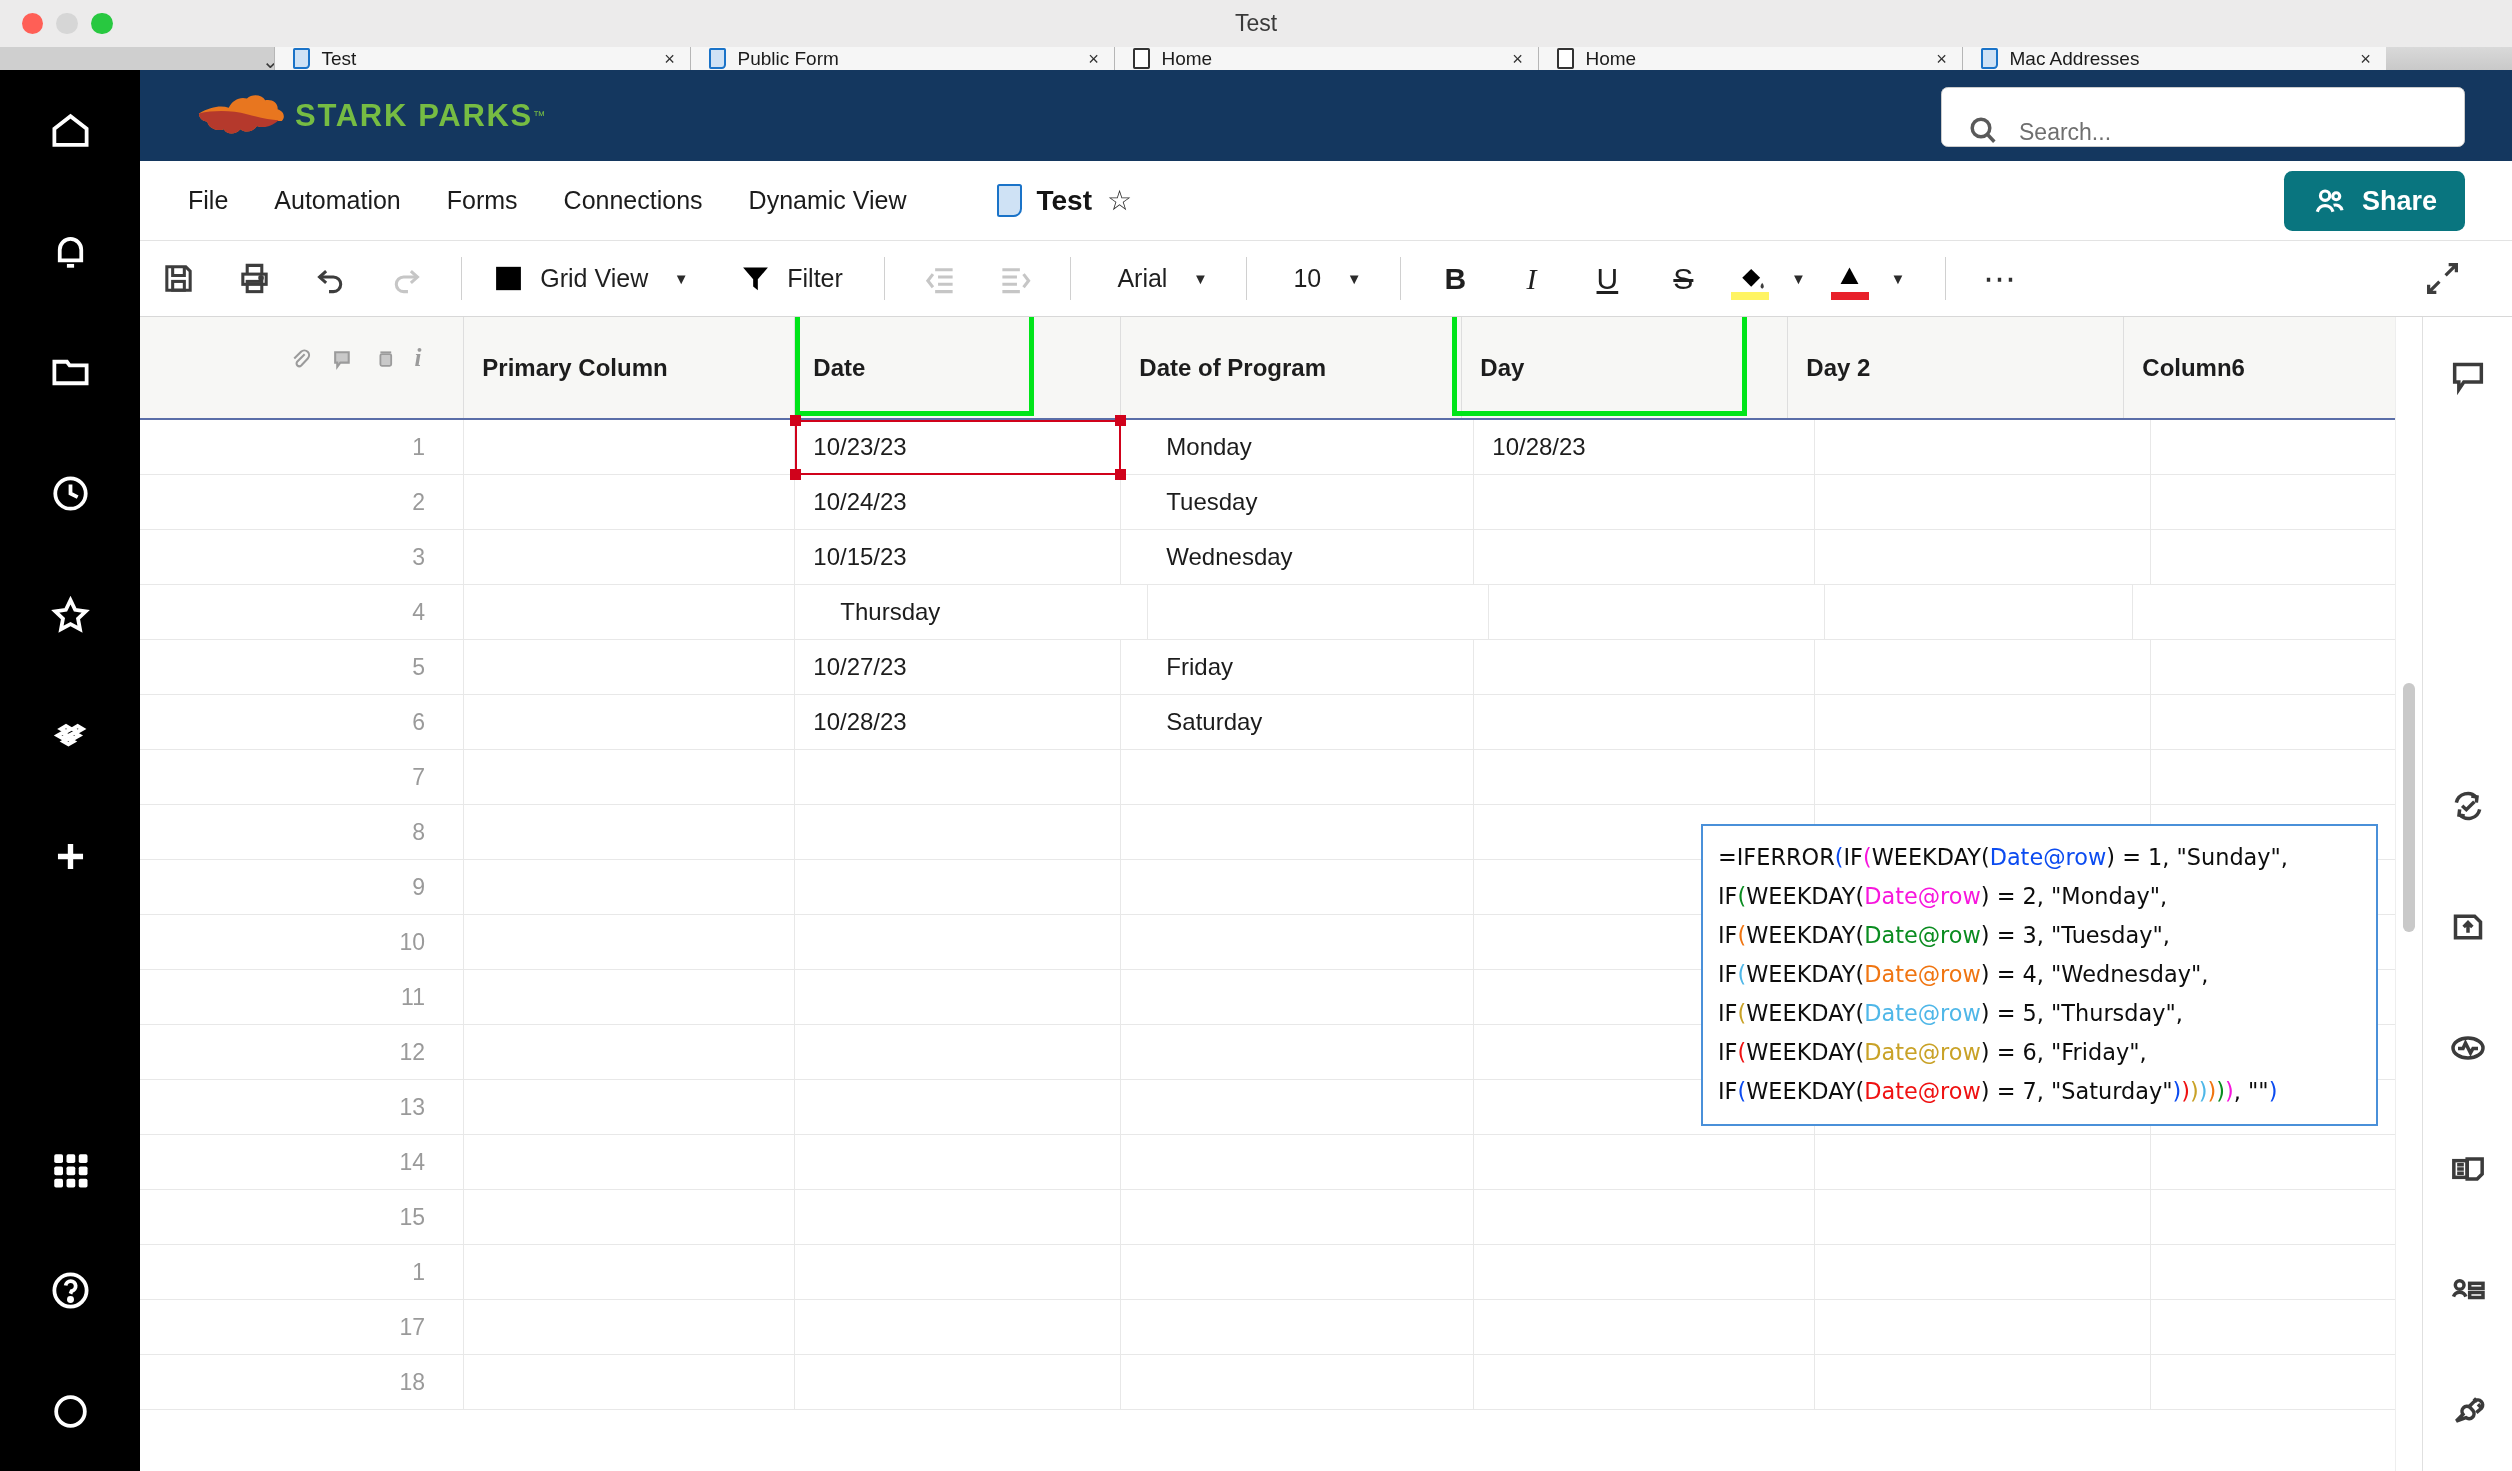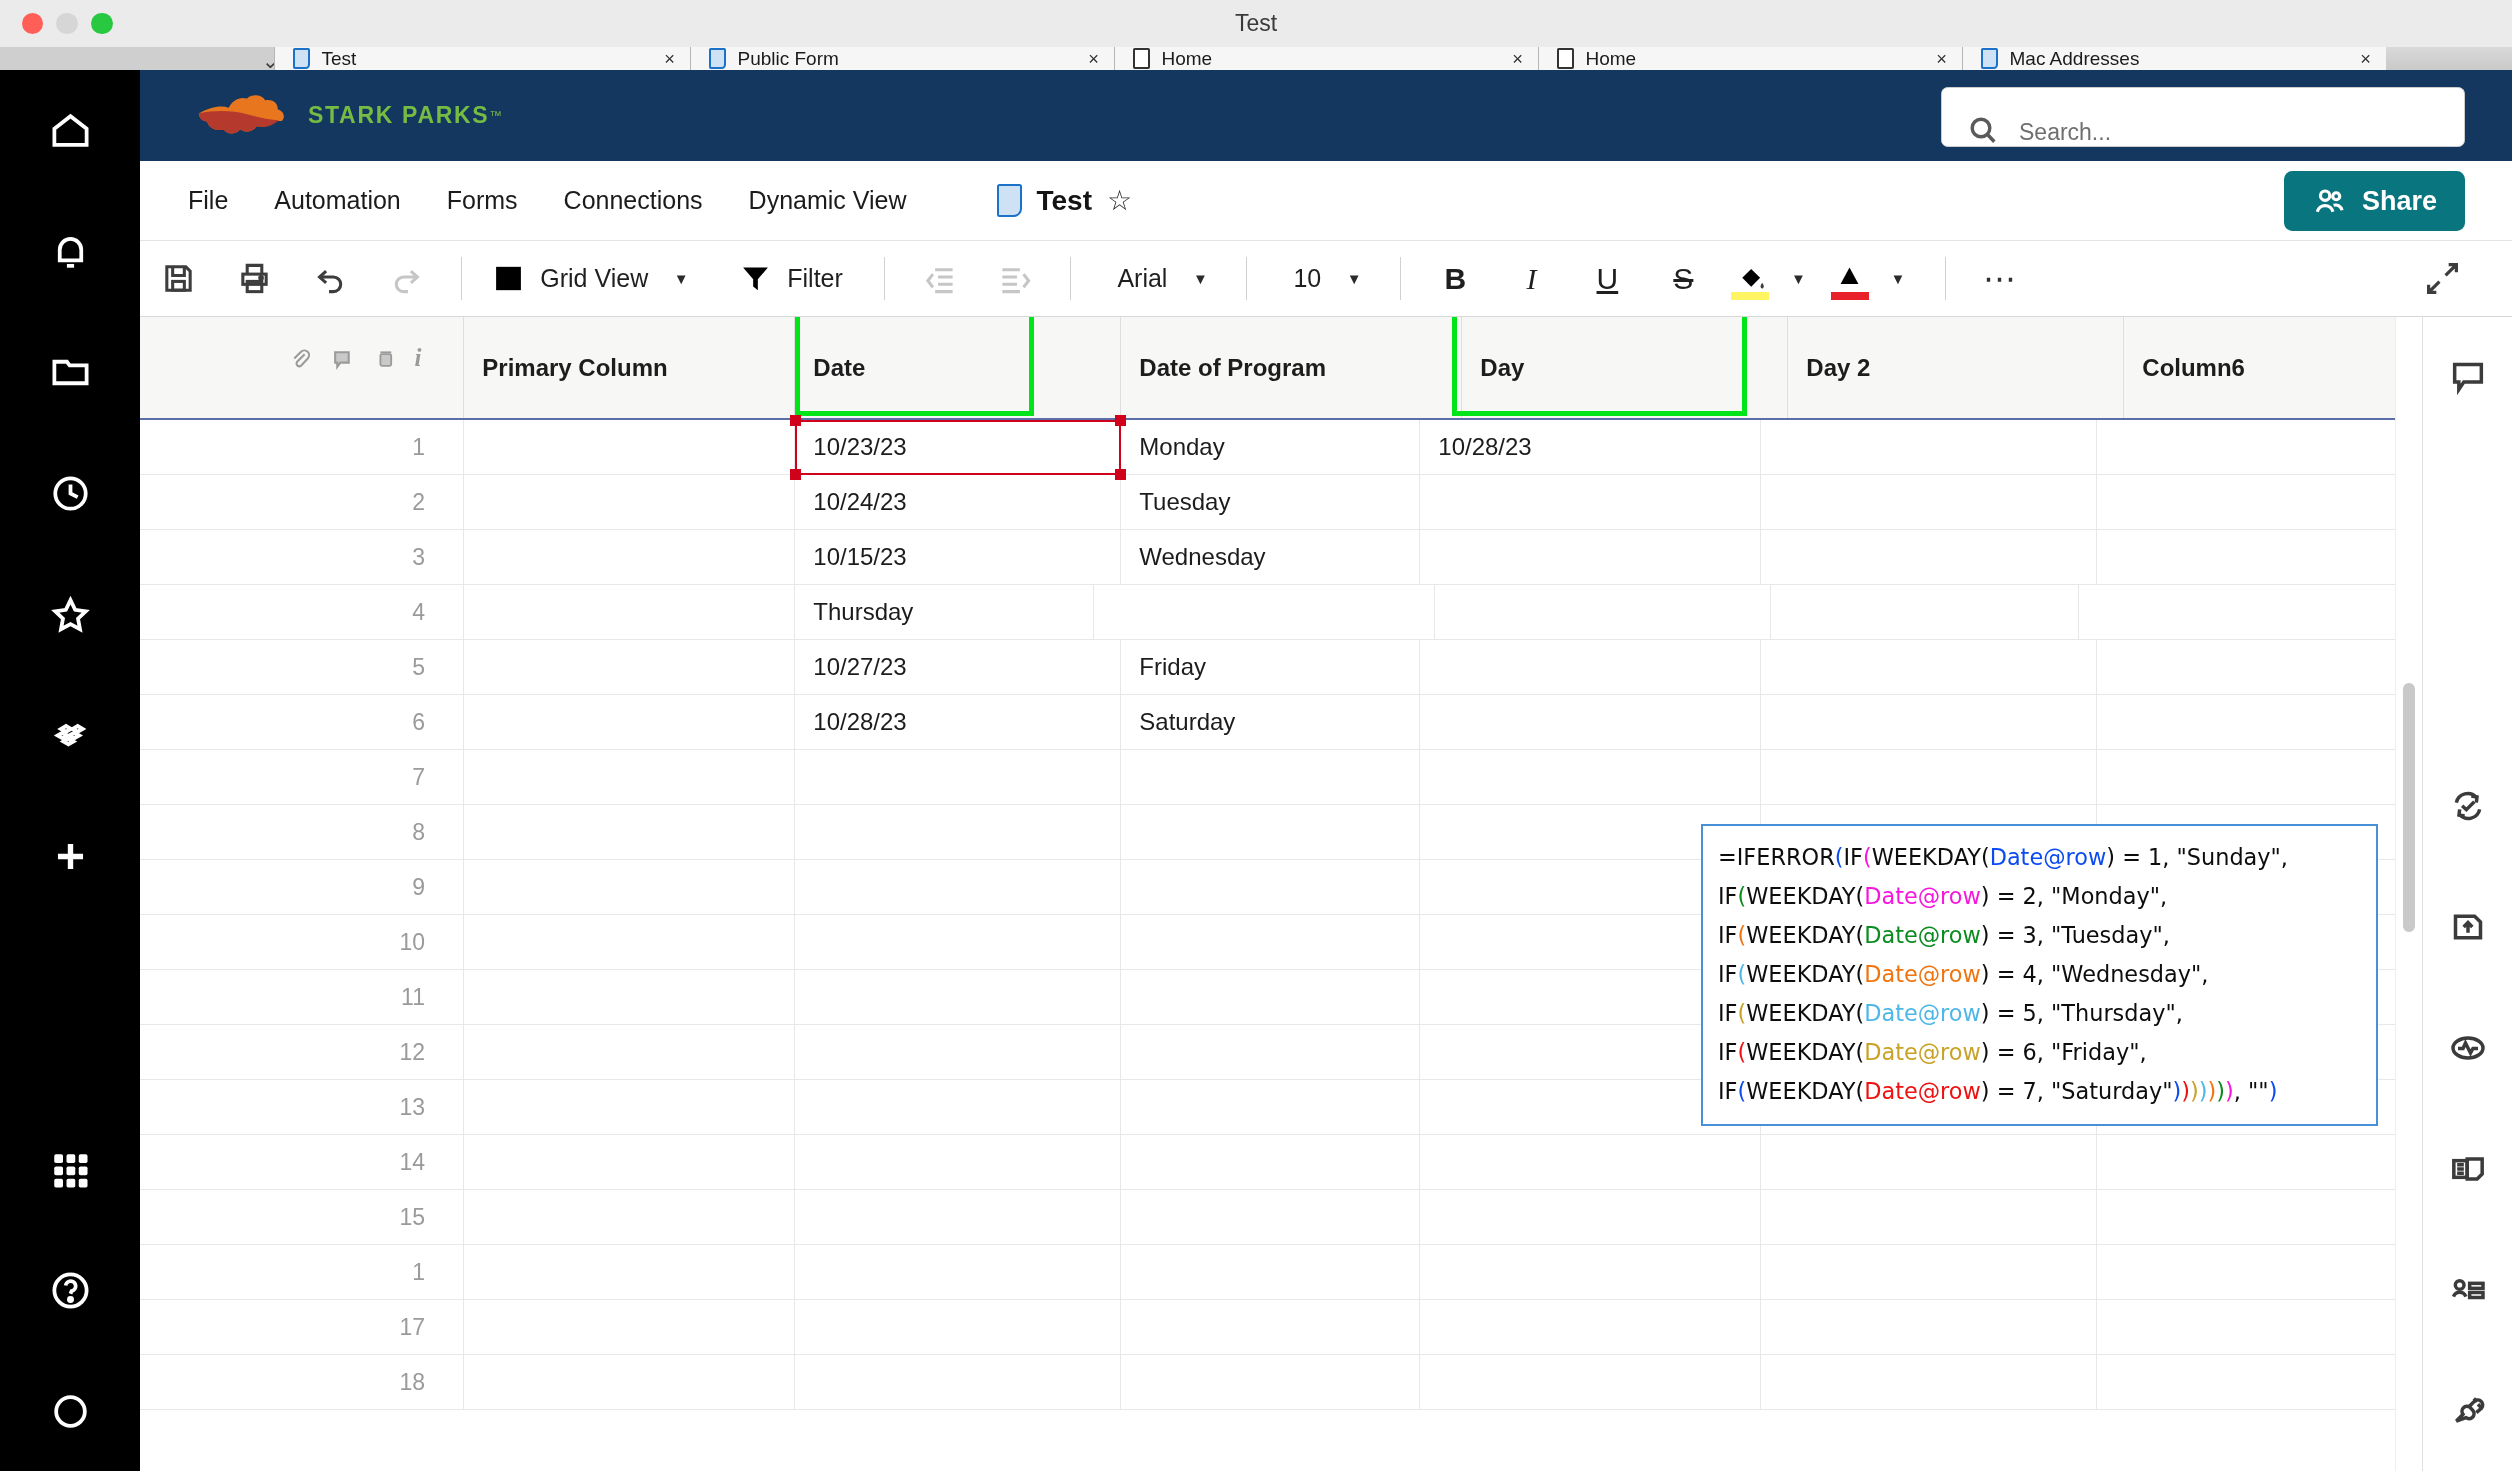--- a/index.html
+++ b/index.html
@@ -76,22 +76,22 @@
   .app { position: absolute; left: 140px; top: 70px; width: 2373px; height: 1402px; background:#fff; }
 
   
   .brand {
     height: 91px; background: #14375f;
     display: flex; align-items: center; position: relative;
   }
   .logo { display: flex; align-items: center; margin-left: 52px; gap: 0px; }
   .logo .leaf { width: 100px; height: 58px; }
   .logo .wordmark {
-    font-size: 23px; font-weight: bold; color: #76bc43;
-    letter-spacing: 1.7px; margin-left: 16px;
+    font-size: 31px; font-weight: bold; color: #76bc43;
+    letter-spacing: 1.7px; margin-left: 3px;
   }
   .logo .tm { font-size: 12.5px; color: #76bc43; vertical-align: super; }
   .searchbox {
     position: absolute; right: 48px; top: 16.6px;
     width: 524px; height: 60px; background: #fff; border-radius: 6.7px;
     display: flex; align-items: flex-end; padding-left: 25px; gap: 20px;
     border: 0.8px solid #ccc;
   }
   .searchbox svg { stroke: #5a5a5a; fill: none; stroke-width: 2.6; }
   .searchbox .ph { font-size: 23px; color: #6f6f6f; }
@@ -177,21 +177,21 @@
 
   .grow { display: flex; height: 55px; border-bottom: 0.8px solid #e8e8e8; }
   .grow .gc {
     border-right: 0.8px solid #e8e8e8;
     display: flex; align-items: center; padding-left: 18.3px;
     font-size: 24px; color: #1c1c1c;
   }
   .gc.rn { width: 324px; justify-content: flex-end; padding-right: 38px; color: #9a9a9a; font-size: 23px; }
   .gc.p  { width: 331px; }
   .gc.dt { width: 326px; }
-  .gc.dy { width: 299px; }
+  .gc.dy { width: 326px; margin-left: 27px; }
   .gc.dp { width: 341px; }
   .gc.d2 { width: 336px; }
   .gc.c6 { width: 308px; }
 
   .cellsel {
     position: absolute; border: 2.5px solid #d0021b; pointer-events: none;
   }
   .cellsel .handle { position:absolute; width: 10.8px; height: 10.8px; background:#d0021b; }
   .cellsel .h-tl { left:-6.7px; top:-6.7px; }
   .cellsel .h-bl { left:-6.7px; bottom:-6.7px; }

